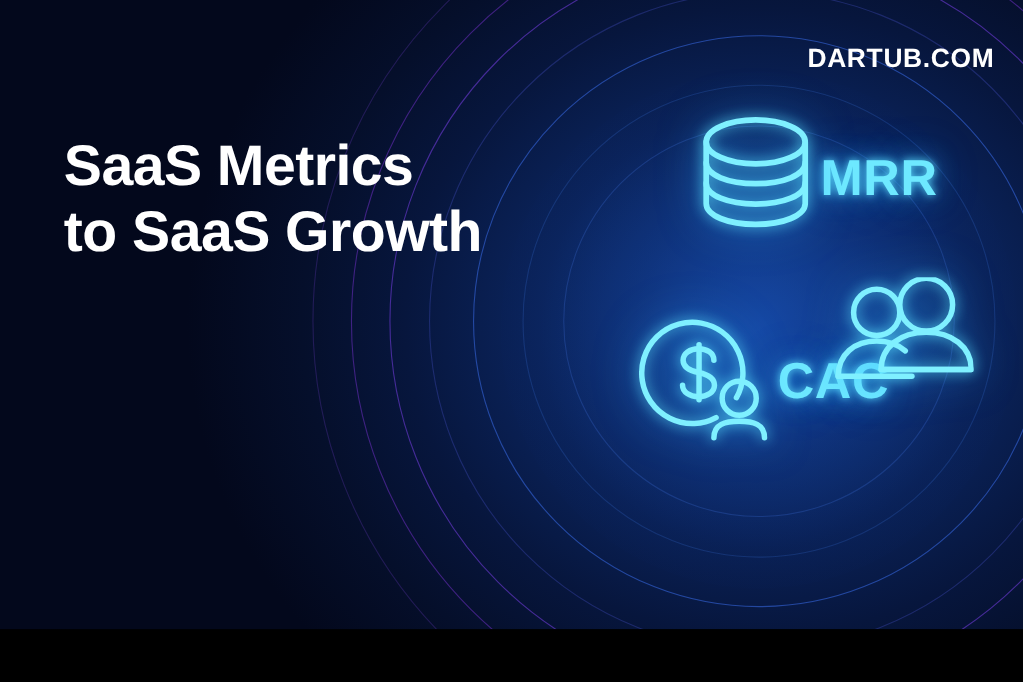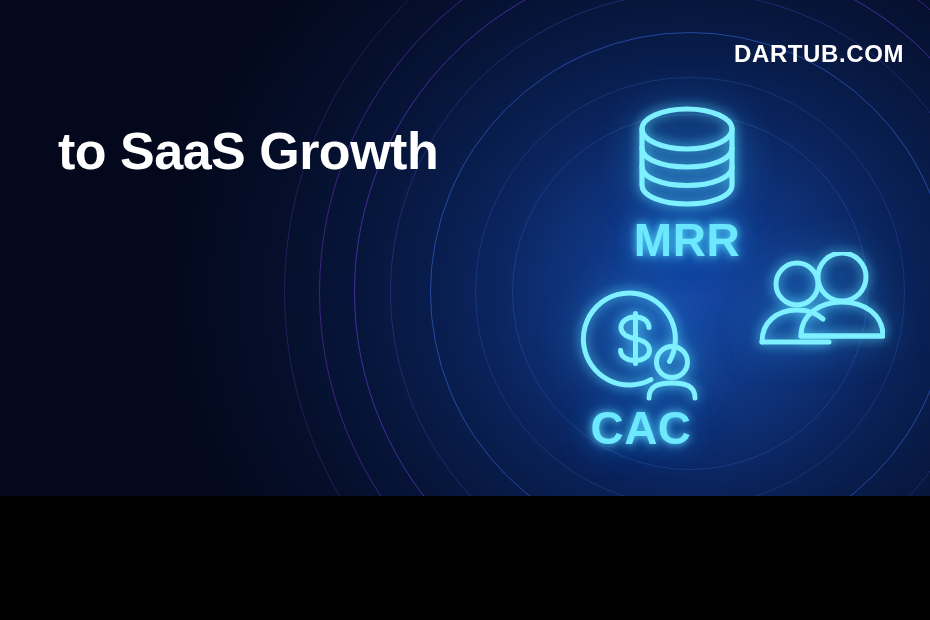--- a/index.html
+++ b/index.html
@@ -3,21 +3,21 @@
 <meta charset="utf-8">
 <style>
   html, body {
     margin: 0;
     padding: 0;
     background: #000;
   }
   #stage {
     position: relative;
     width: 930px;
-    height: 496px;
+    height: 572px;
     overflow: hidden;
     font-family: "Liberation Sans", sans-serif;
     background:
       radial-gradient(ellipse 520px 460px at 690px 292px,
           #123a86 0%,
           #0e2f72 22%,
           #0a2258 42%,
           #07163d 62%,
           #050f2b 80%,
           #03081c 100%),
@@ -88,21 +88,20 @@
     letter-spacing: -0.5px;
   }
   .headline .ln { display: block; white-space: nowrap; }
 
   
   .cluster { position: absolute; inset: 0; pointer-events: none; }
 
   .metric {
     position: absolute;
     display: flex;
-    flex-direction: column;
     align-items: center;
     pointer-events: auto;
   }
   .metric .ico {
     display: block;
     filter:
       drop-shadow(0 0 6px rgba(90,225,255,0.85))
       drop-shadow(0 0 18px rgba(40,170,255,0.55));
   }
   .metric .lbl {
@@ -137,20 +136,21 @@
     <div class="ring r4"></div>
     <div class="ring r5"></div>
     <div class="ring r6"></div>
     <div class="ring r7"></div>
   </div>
   <div class="glow"></div>
 
   <div class="brand">DARTUB.COM</div>
 
   <div class="headline">
+    <span class="ln">SaaS Metrics</span>
     <span class="ln">to SaaS Growth</span>
   </div>
 
   <div class="cluster">
 
     <div class="metric" id="metric-mrr">
       <span class="ico">
         <svg width="118" height="108" viewBox="0 0 118 108" fill="none" stroke="#7ff0ff" stroke-width="5.2" stroke-linecap="round" stroke-linejoin="round">
           <ellipse cx="59" cy="26" rx="45" ry="20"></ellipse>
           <path d="M14 26 V 82 C14 93 34 101 59 101 C84 101 104 93 104 82 V 26"></path>

